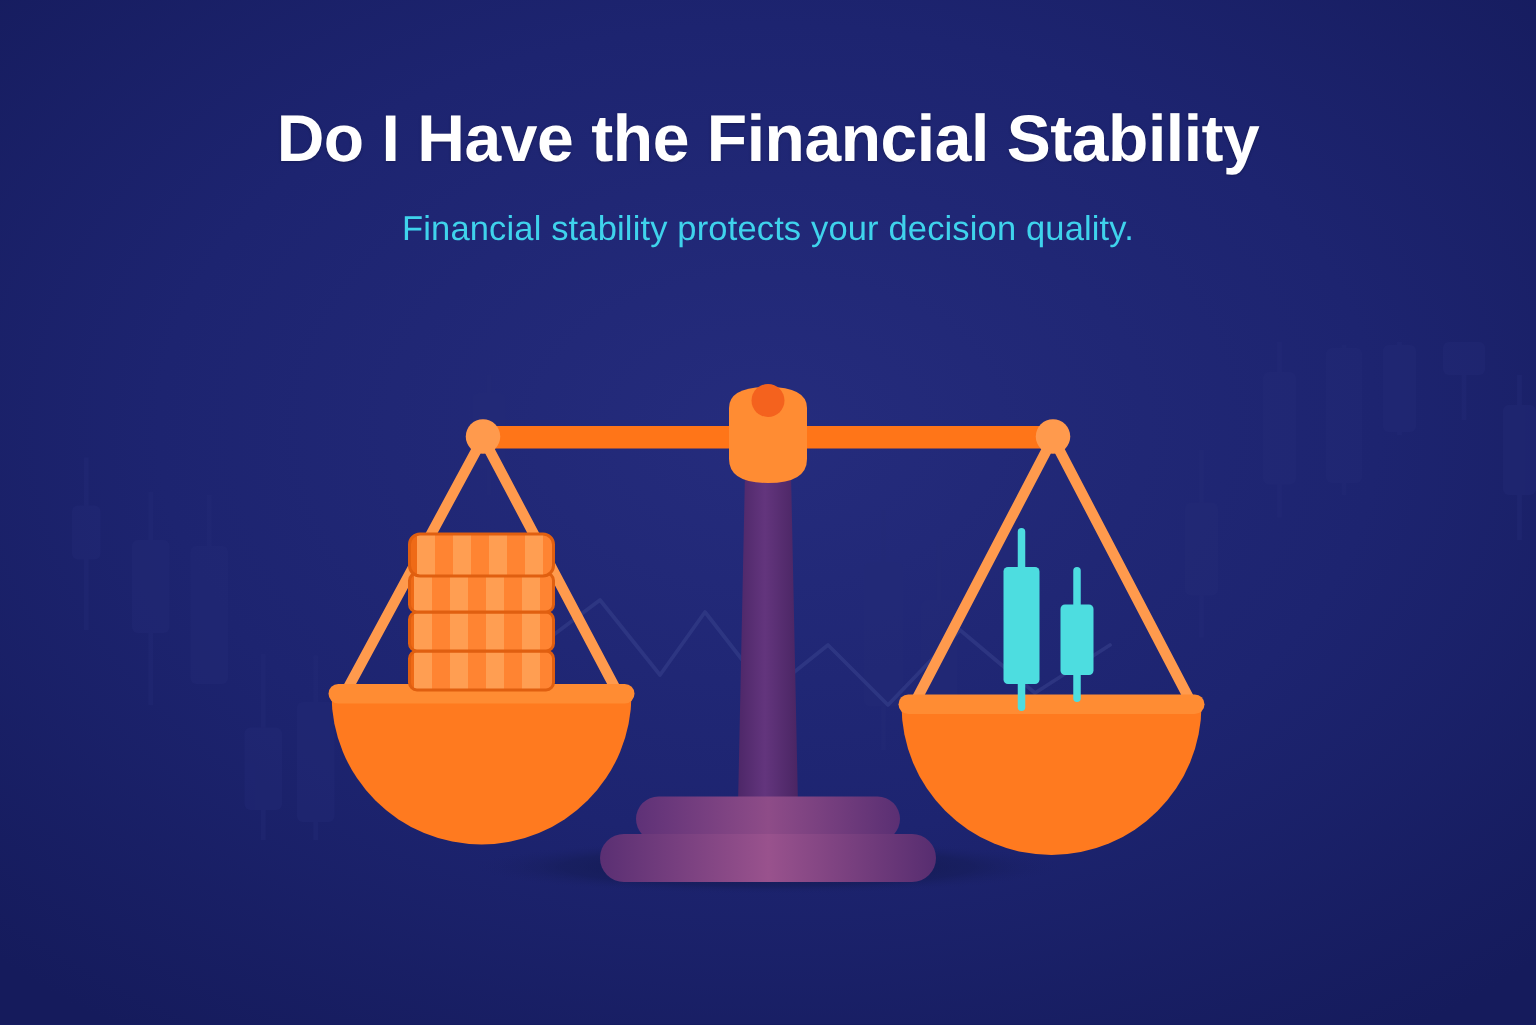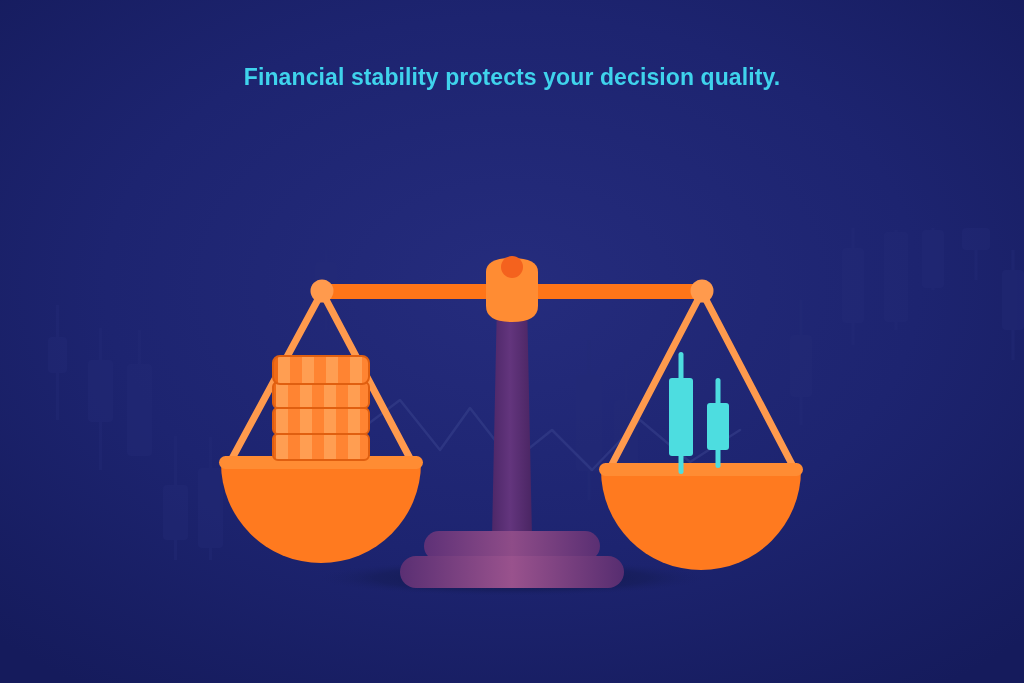--- a/index.html
+++ b/index.html
@@ -33,21 +33,21 @@
     line-height:1.30;
     color:#ffffff;
     letter-spacing:-0.3px;
     font-stretch:condensed;
     text-shadow:0 1px 2px rgba(0,0,0,.25);
   }
   #title .line { display:block; }
   #subtitle {
     margin-top:18px;
     font-size:23px;
-    font-weight:bold;
+    font-weight:normal;
     color:#3fd3ec;
     letter-spacing:0.1px;
     text-align:center;
   }
 </style>
 </head>
 <body>
 
 <div id="stage">
 
@@ -240,17 +240,18 @@
 
     <rect x="318" y="284" width="388" height="15" rx="7.5" fill="#ff7518"></rect>
     <circle cx="322" cy="291" r="11.5" fill="#ff9a4d"></circle>
     <circle cx="702" cy="291" r="11.5" fill="#ff9a4d"></circle>
     <path d="M486 272 Q486 258 512 258 Q538 258 538 272 L538 306 Q538 322 512 322 Q486 322 486 306 Z" fill="#ff8c33"></path>
     <circle cx="512" cy="267" r="11" fill="#f4621e"></circle>
   </svg>
 
   <div id="text-layer">
     <h1 id="title">
+      <span class="line">Do I Have the Financial Stability</span>
     </h1>
     <p id="subtitle">Financial stability protects your decision  quality.</p>
   </div>
 
 </div>
 
 </body></html>

